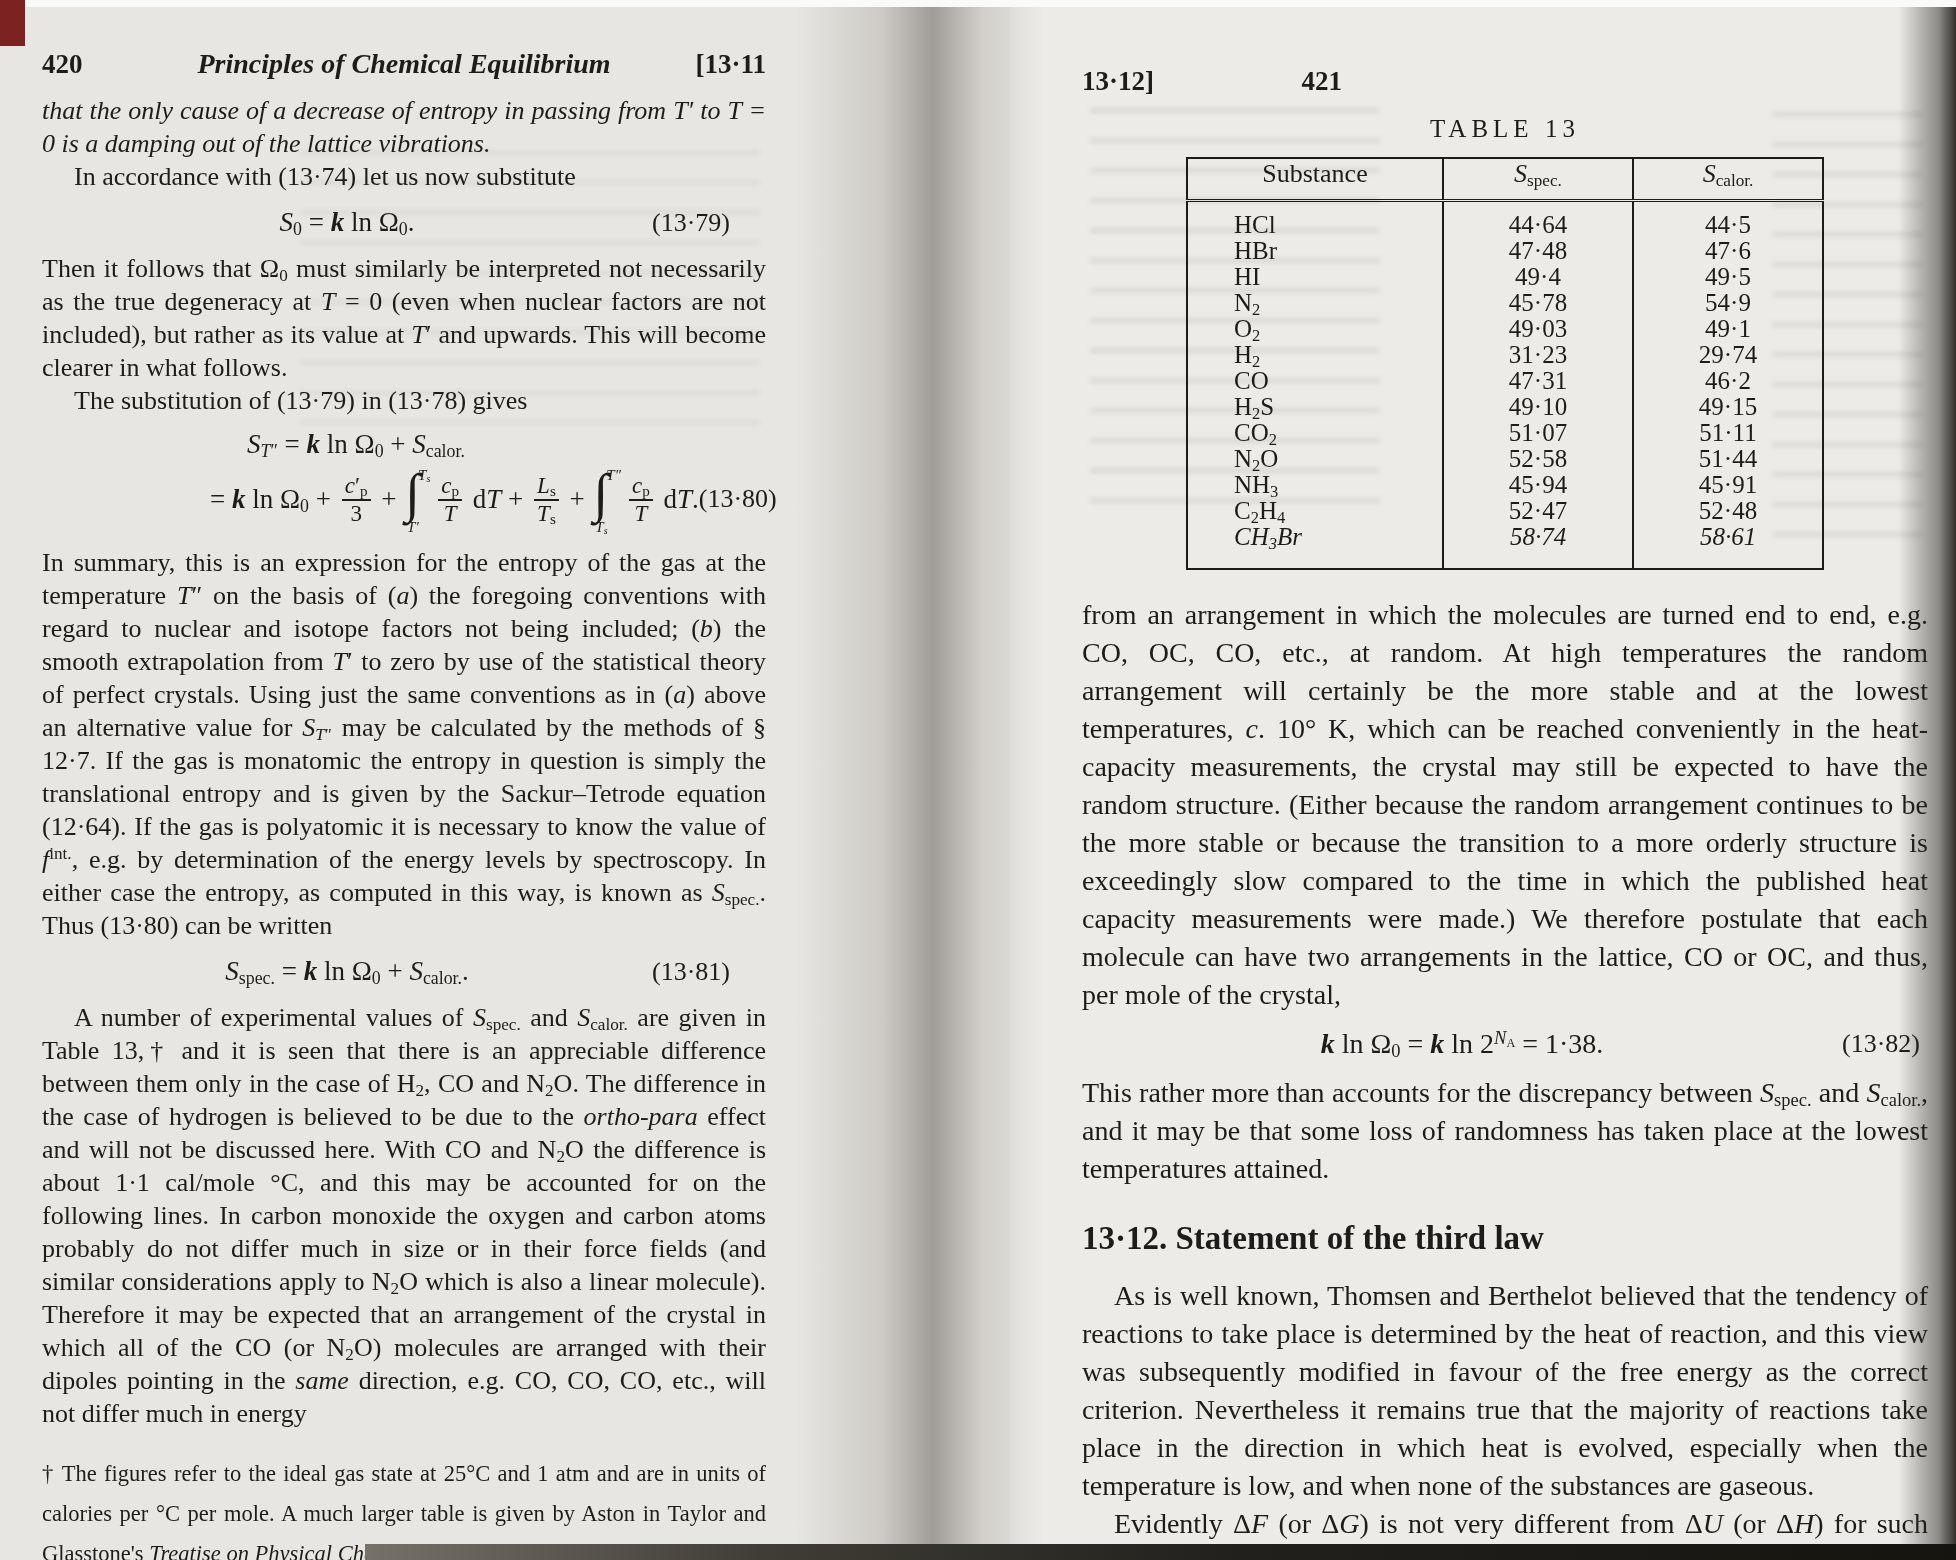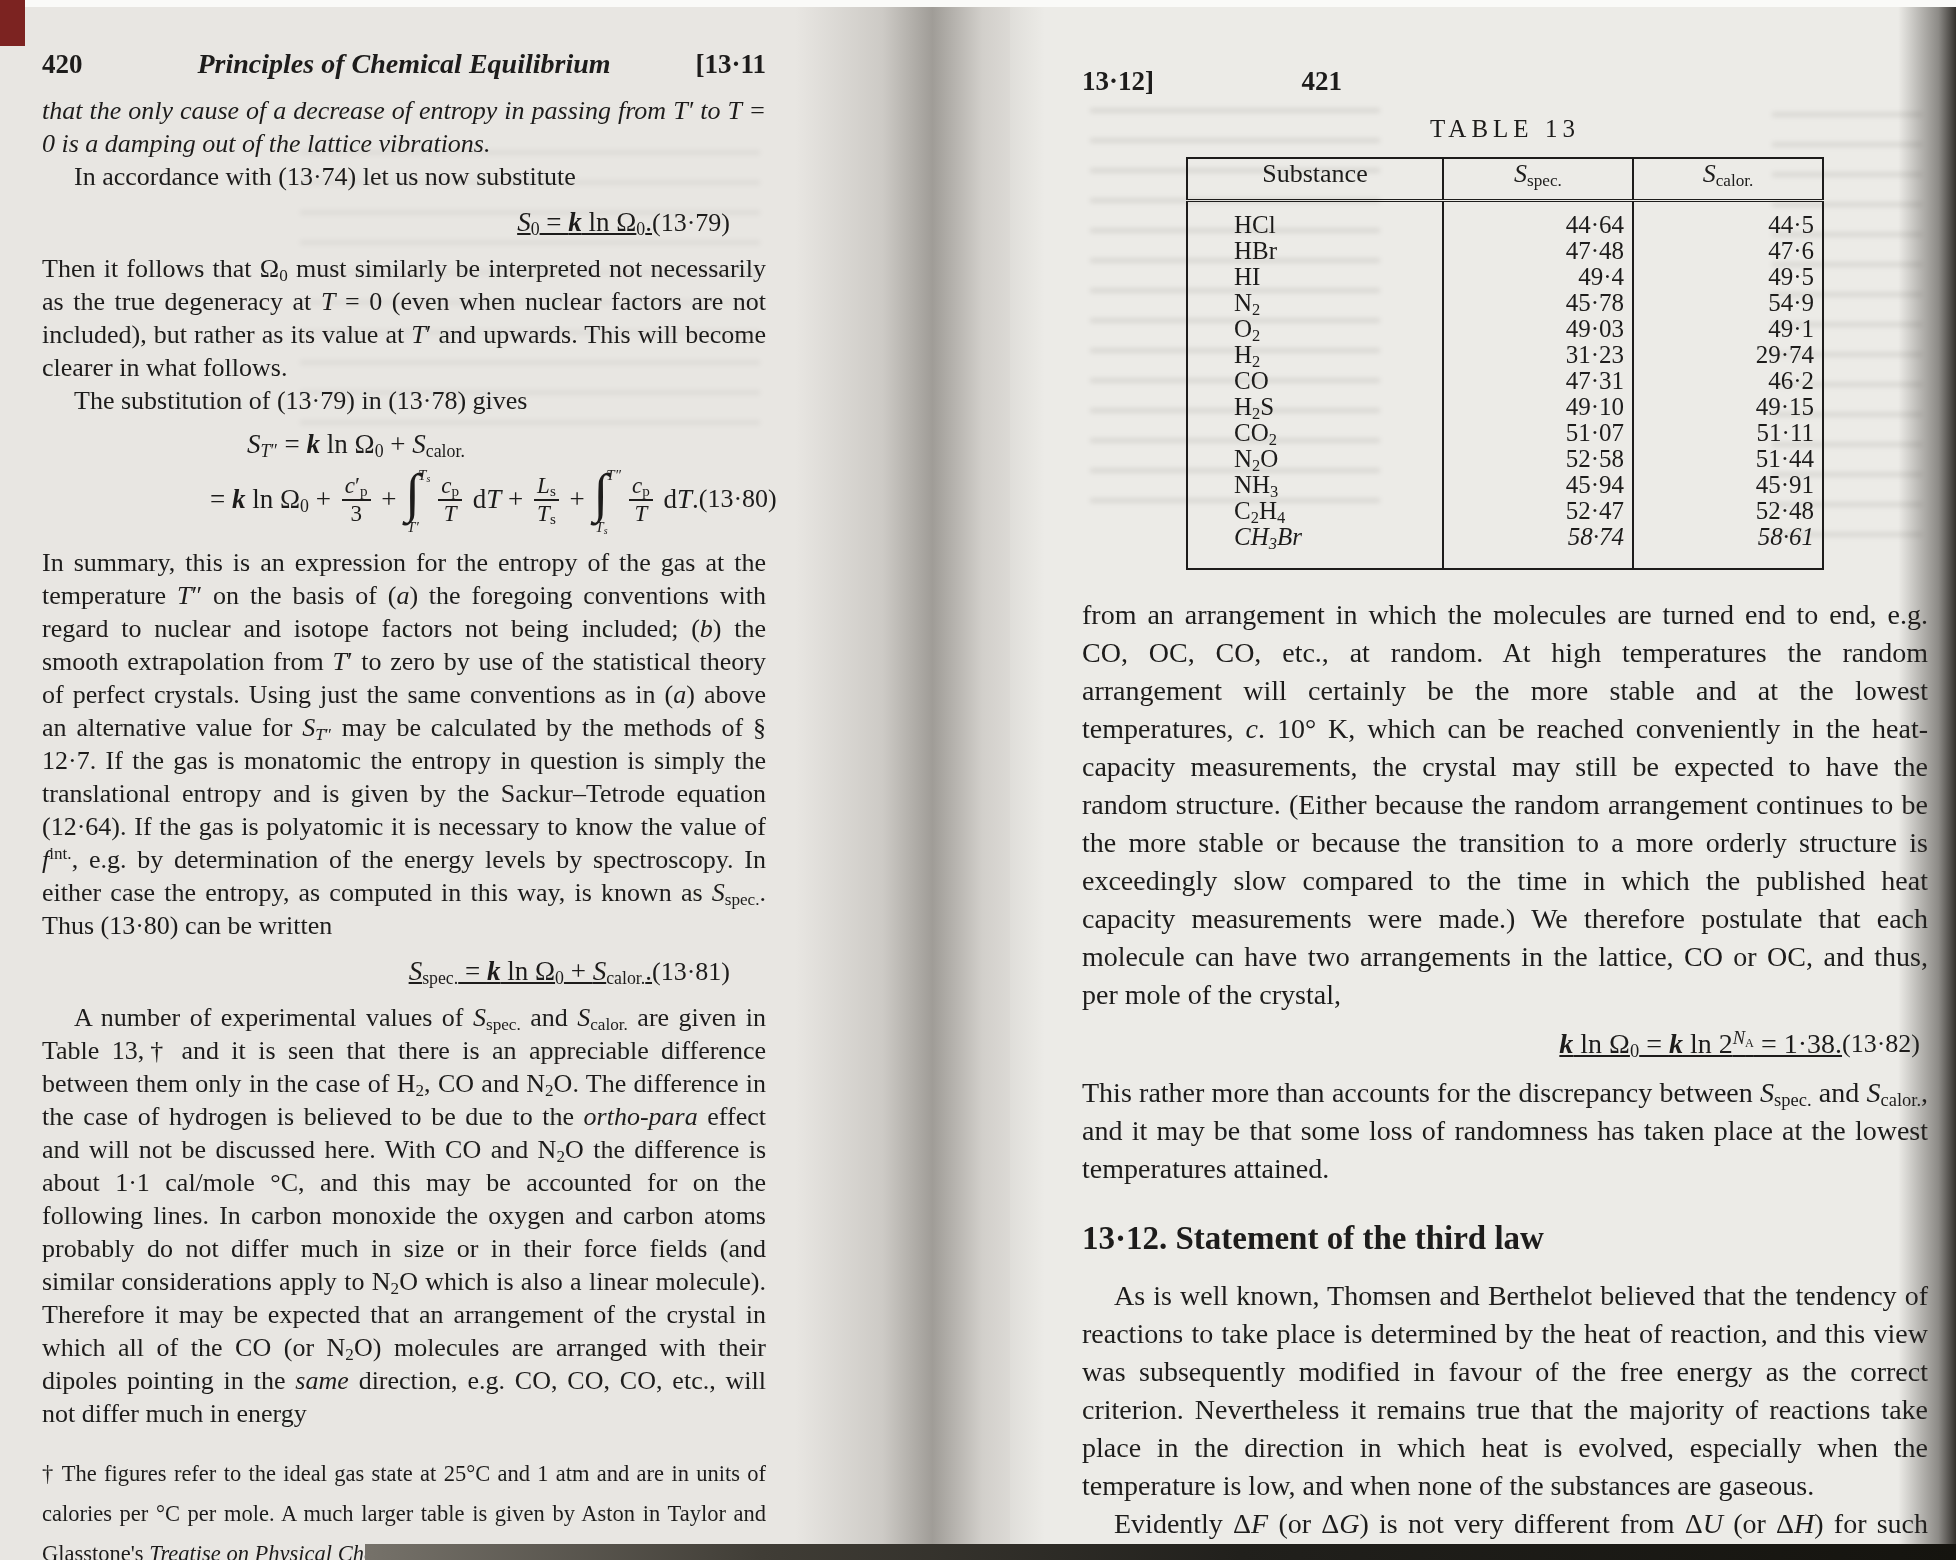--- a/index.html
+++ b/index.html
@@ -26,21 +26,21 @@
   .mt26{margin-top:26px;}
 
   b{font-weight:bold;font-style:italic;}
   sub,sup{line-height:0;font-size:.66em;}
   sup{vertical-align:.5em;}
   sub{vertical-align:-.22em;}
 
   .eqrow{display:flex;align-items:center;margin:14px 0;}
   .eqbody{font-size:27px;}
   .right .eqbody{font-size:28px;}
-  .ctr{flex:1;text-align:right;text-decoration:underline;}
+  .ctr{flex:1;text-align:center;}
   .eqnum{font-size:26px;margin-right:36px;}
   .right .eqnum{margin-right:8px;}
   .eqblock{margin:12px 0 16px;}
   .l1{margin-left:205px;font-size:27px;margin-bottom:8px;}
   .l2{flex:1;display:flex;align-items:center;padding-left:168px;font-size:27px;}
   .l2 .etext{white-space:pre;}
 
   .frac{display:inline-flex;flex-direction:column;align-items:center;margin:0 4px;font-size:23px;line-height:1.15;transform:translateY(1px);}
   .frac .num{border-bottom:2px solid #1d1c1b;padding:0 3px;}
   .intg{display:inline-flex;align-items:flex-start;margin:0 2px;}
@@ -49,21 +49,21 @@
   .ilims .hi{transform:translate(-2px,-1px);}
   .ilims .lo{transform:translate(-13px,6px);}
 
   .tcap{text-align:center;font-size:25px;letter-spacing:.2em;margin:18px 0 14px;}
   .t13{border-collapse:collapse;margin:0 auto;border:2px solid #1d1c1b;}
   .t13 th{font-weight:normal;font-size:26px;padding:0 8px 10px;border-bottom:3px double #1d1c1b;}
   .t13 th,.t13 td{border-left:2px solid #1d1c1b;}
   .t13 .c0{border-left:none;}
   .t13 td{font-size:25px;line-height:26px;padding:0 8px;}
   .t13 td.c0{width:200px;text-align:left;padding-left:46px;}
-  .t13 td.c1,.t13 td.c2{width:172px;text-align:right;}
+  .t13 td.c1,.t13 td.c2{width:172px;text-align:center;}
   .t13 th.c0{width:200px;}
   .t13 th.c1,.t13 th.c2{width:172px;margin-top:32px;}
   .t13 tbody tr:first-child td{padding-top:10px;}
   .t13 tbody tr:last-child td{padding-bottom:18px;font-style:italic;}
 
   .shead{font-size:33px;margin:32px 0 20px;font-weight:bold;}
   .footnote{margin-top:24px;font-size:22.5px;line-height:40px;text-align:justify;}
 
   
   .top-strip{position:absolute;top:0;left:0;width:100%;height:7px;background:#fafaf8;z-index:3;}

